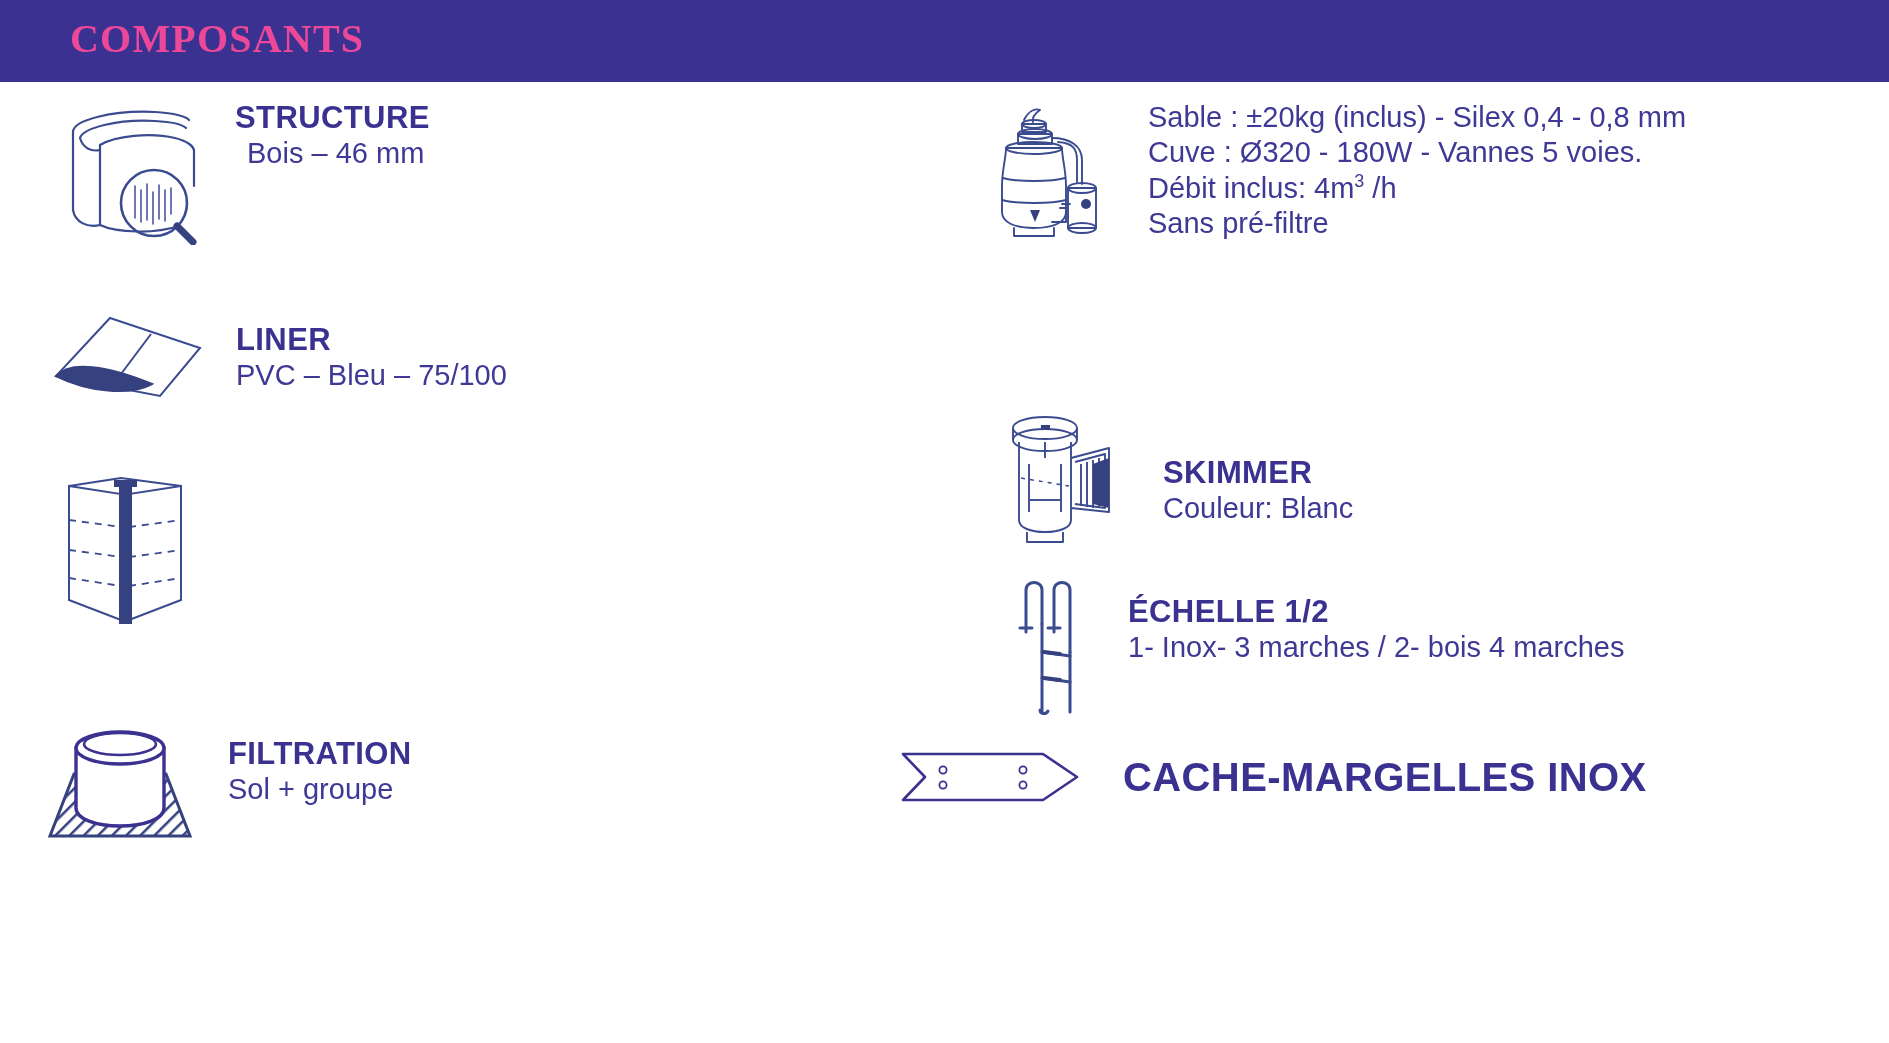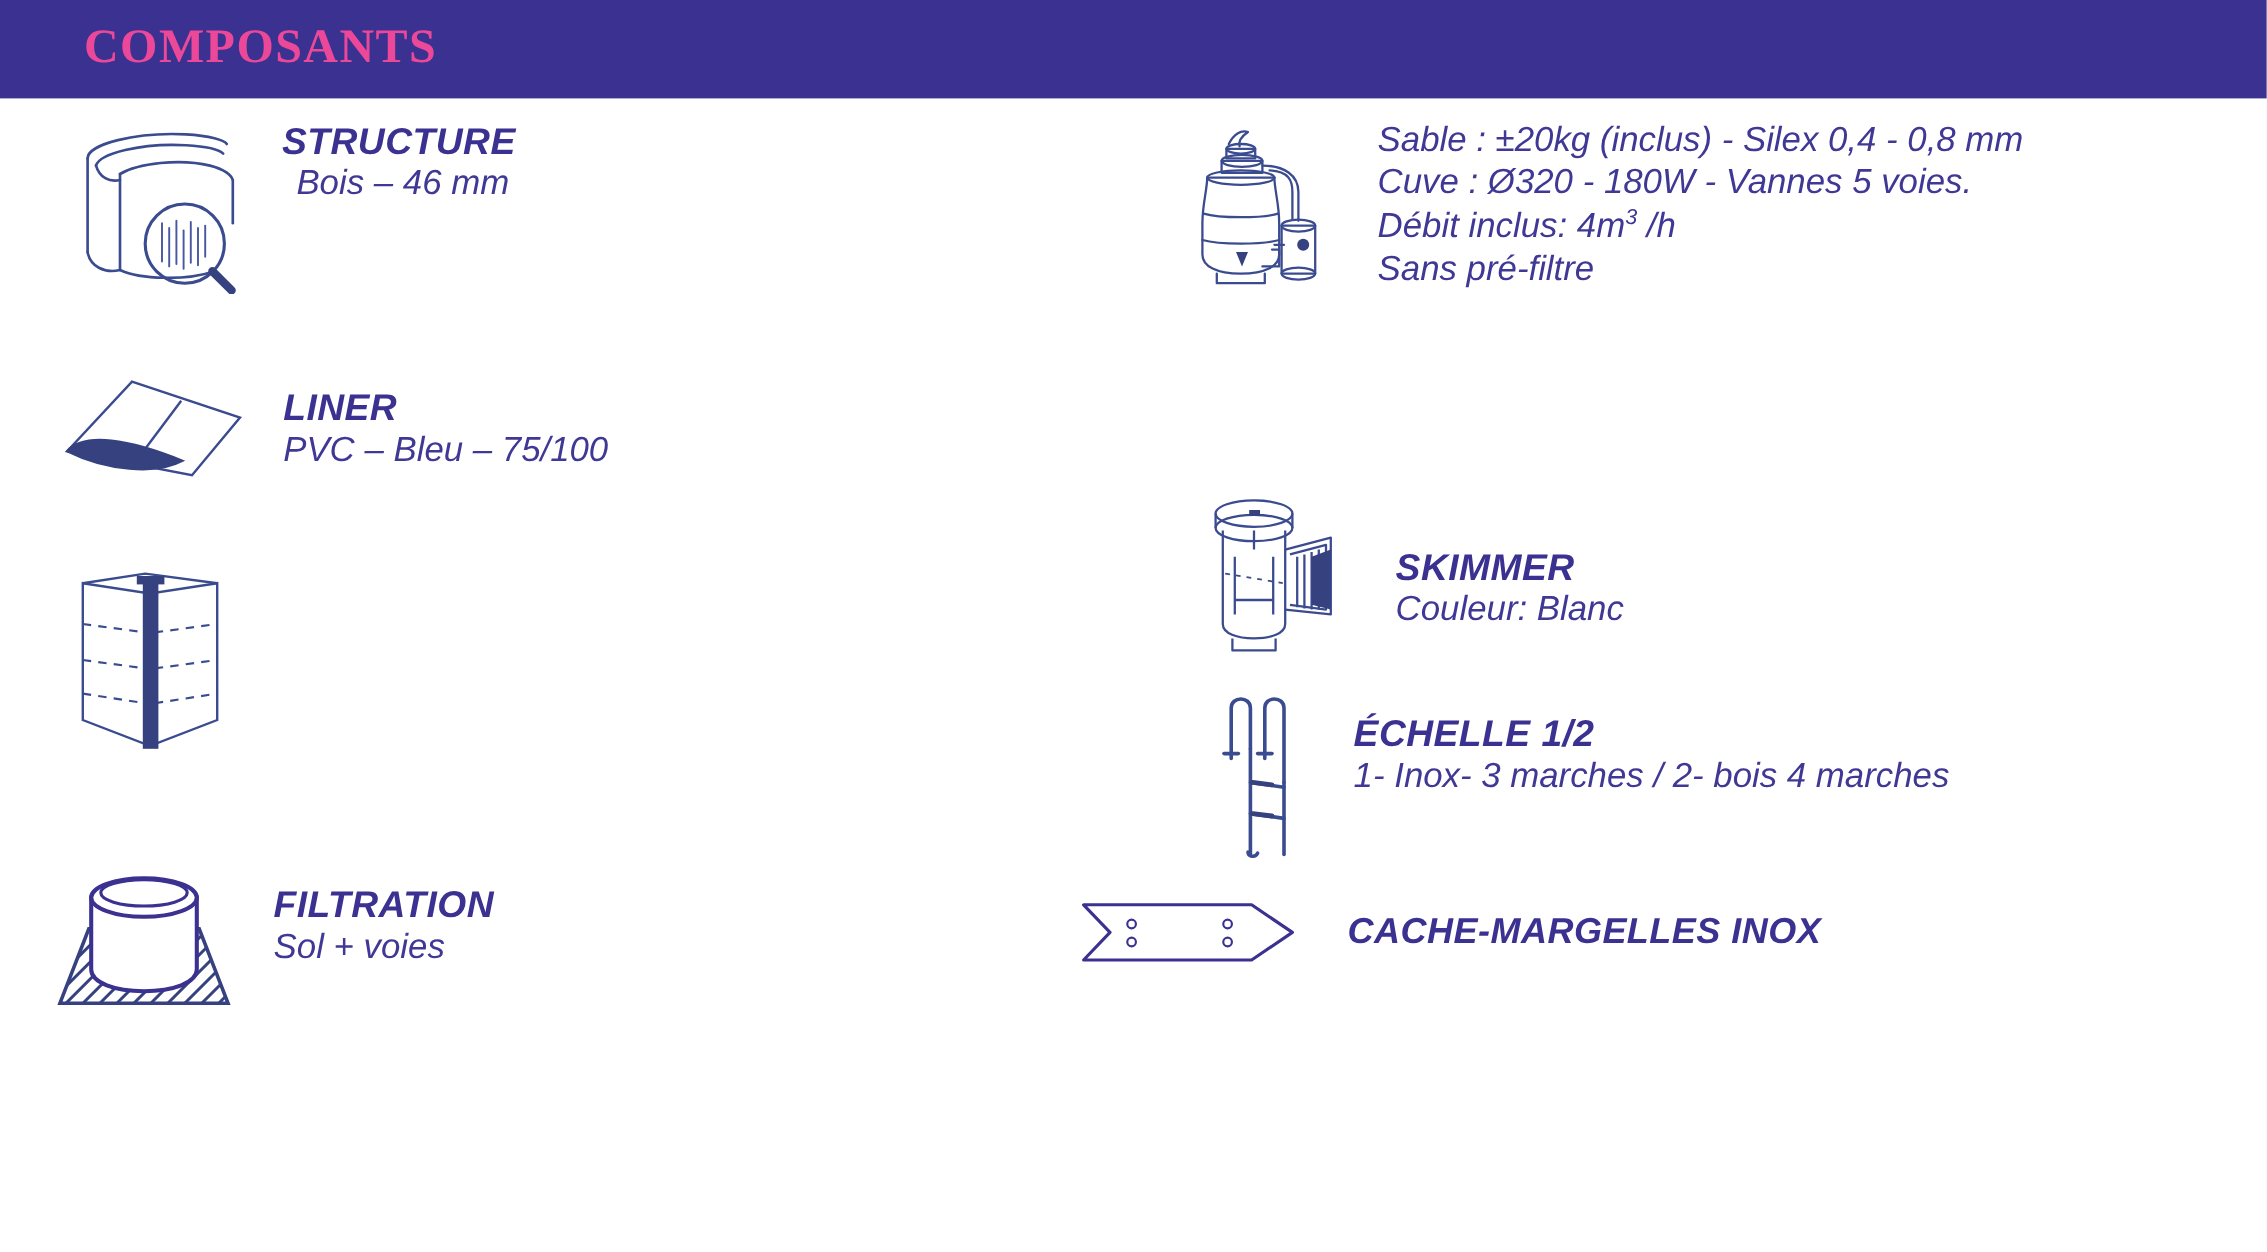--- a/index.html
+++ b/index.html
@@ -53,33 +53,32 @@
   .icon-box {
     flex: none;
     display: flex;
     align-items: center;
     justify-content: center;
   }
 
   .text-box {
     flex: none;
     display: block;
-    font-style: italic;
   }
 
   .item-title {
     font-size: 31px;
     font-weight: bold;
     letter-spacing: 0.4px;
     color: #3b3190;
     line-height: 1.16;
     white-space: nowrap;
   }
   .item-title.big {
-    font-size: 30px;
+    font-size: 40px;
   }
   .item-desc {
     font-size: 29px;
     font-weight: normal;
     color: #3f3895;
     line-height: 1.22;
     white-space: nowrap;
   }
   .desc-lines .item-desc { display: block; }
 
@@ -205,21 +204,21 @@
           <path d="M36 26 L36 86 C36 97, 56 104, 80 104 C104 104, 124 97, 124 86 L124 26 Z"></path>
           <ellipse cx="80" cy="26" rx="44" ry="16"></ellipse>
         </g>
         <ellipse cx="80" cy="22" rx="36" ry="11" fill="none" stroke="#3b3190" stroke-width="2.6"></ellipse>
       </svg>
     </div>
     <div class="gap-default"></div>
     <div class="text-box" style="padding-top:14px;">
       <div class="item-title">FILTRATION</div>
       <div class="desc-lines">
-        <span class="item-desc">Sol + voies</span>
+        <span class="item-desc">Sol + groupe</span>
       </div>
     </div>
   </div>
 </div>
 
 <div class="col col-right">
 
   <div class="row" id="row-filtration">
     <div class="icon-box">
       <svg width="120" height="140" viewBox="0 0 120 140">

